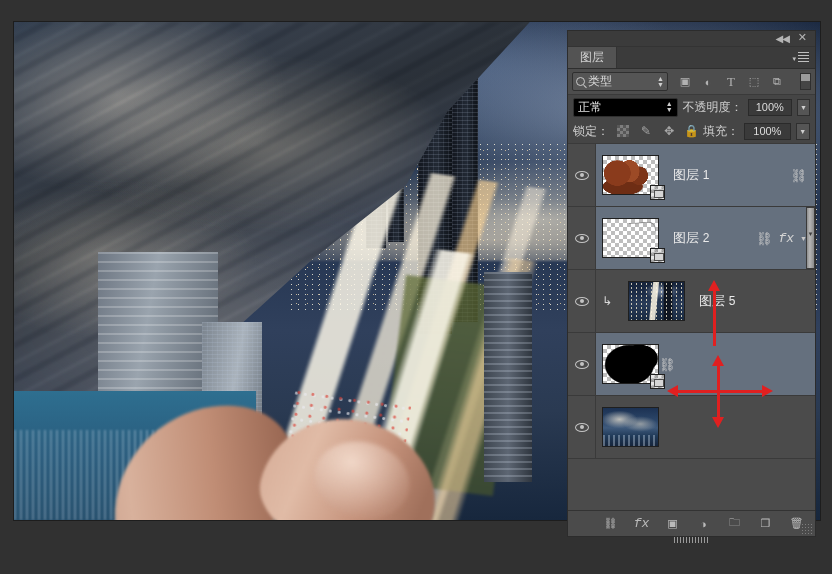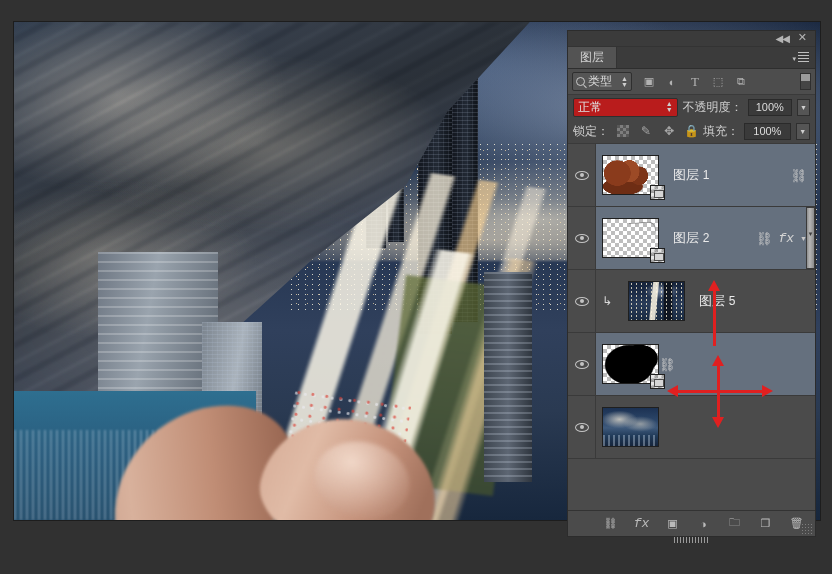--- a/index.html
+++ b/index.html
@@ -211,21 +211,21 @@
   .menu-lines i {
     display: block; width: 11px; height: 1px; background: #c0c0c0; margin-bottom: 2px;
   }
   .menu-caret { font-size: 7px; line-height: 7px; }
 
   .filter-row {
     height: 26px; background: #4d4d4d; display: flex; align-items: center;
     padding: 0 4px; gap: 4px; flex: 0 0 auto; border-bottom: 1px solid #3a3a3a;
   }
   .kind-select {
-    width: 60px; height: 19px; background: #555; border: 1px solid #2f2f2f;
+    width: 96px; height: 19px; background: #555; border: 1px solid #2f2f2f;
     border-radius: 2px; display: flex; align-items: center; gap: 3px;
     padding: 0 3px; cursor: pointer;
   }
   .kind-select .lbl { font-size: 12px; color: #dcdcdc; flex: 1; }
   .mag { width: 9px; height: 9px; border: 1.2px solid #c9c9c9; border-radius: 50%;
          position: relative; flex: 0 0 auto; }
   .mag::after { content: ""; position: absolute; right: -3px; bottom: -2px;
                 width: 4px; height: 1.2px; background: #c9c9c9; transform: rotate(45deg); }
   .spin { font-size: 7px; line-height: 6px; color: #cfcfcf; text-align: center; }
   .filter-icons { display: flex; gap: 9px; align-items: center; margin-left: 6px; }
@@ -234,21 +234,21 @@
   .toggle-switch {
     margin-left: auto; width: 11px; height: 17px; border: 1px solid #2f2f2f;
     background: linear-gradient(180deg,#9a9a9a 0 50%, #454545 50% 100%); cursor: pointer;
   }
 
   .mode-row, .lock-row {
     height: 24px; background: #454545; display: flex; align-items: center;
     padding: 0 5px; gap: 5px; flex: 0 0 auto;
   }
   .blend-select {
-    width: 120px; height: 19px; background: #b91c1c; border: 1px solid #2f2f2f;
+    width: 120px; height: 19px; background: #000000; border: 1px solid #2f2f2f;
     border-radius: 2px; display: flex; align-items: center; padding: 0 4px;
     cursor: pointer;
   }
   .blend-select .lbl { flex: 1; font-size: 12px; color: #e0e0e0; }
   .field-label { font-size: 12px; color: #cfcfcf; white-space: nowrap; }
   .num-box {
     height: 17px; min-width: 38px; background: #3a3a3a; border: 1px solid #2a2a2a;
     color: #dcdcdc; font-size: 11px; display: flex; align-items: center;
     justify-content: center; padding: 0 9px; cursor: text;
   }

